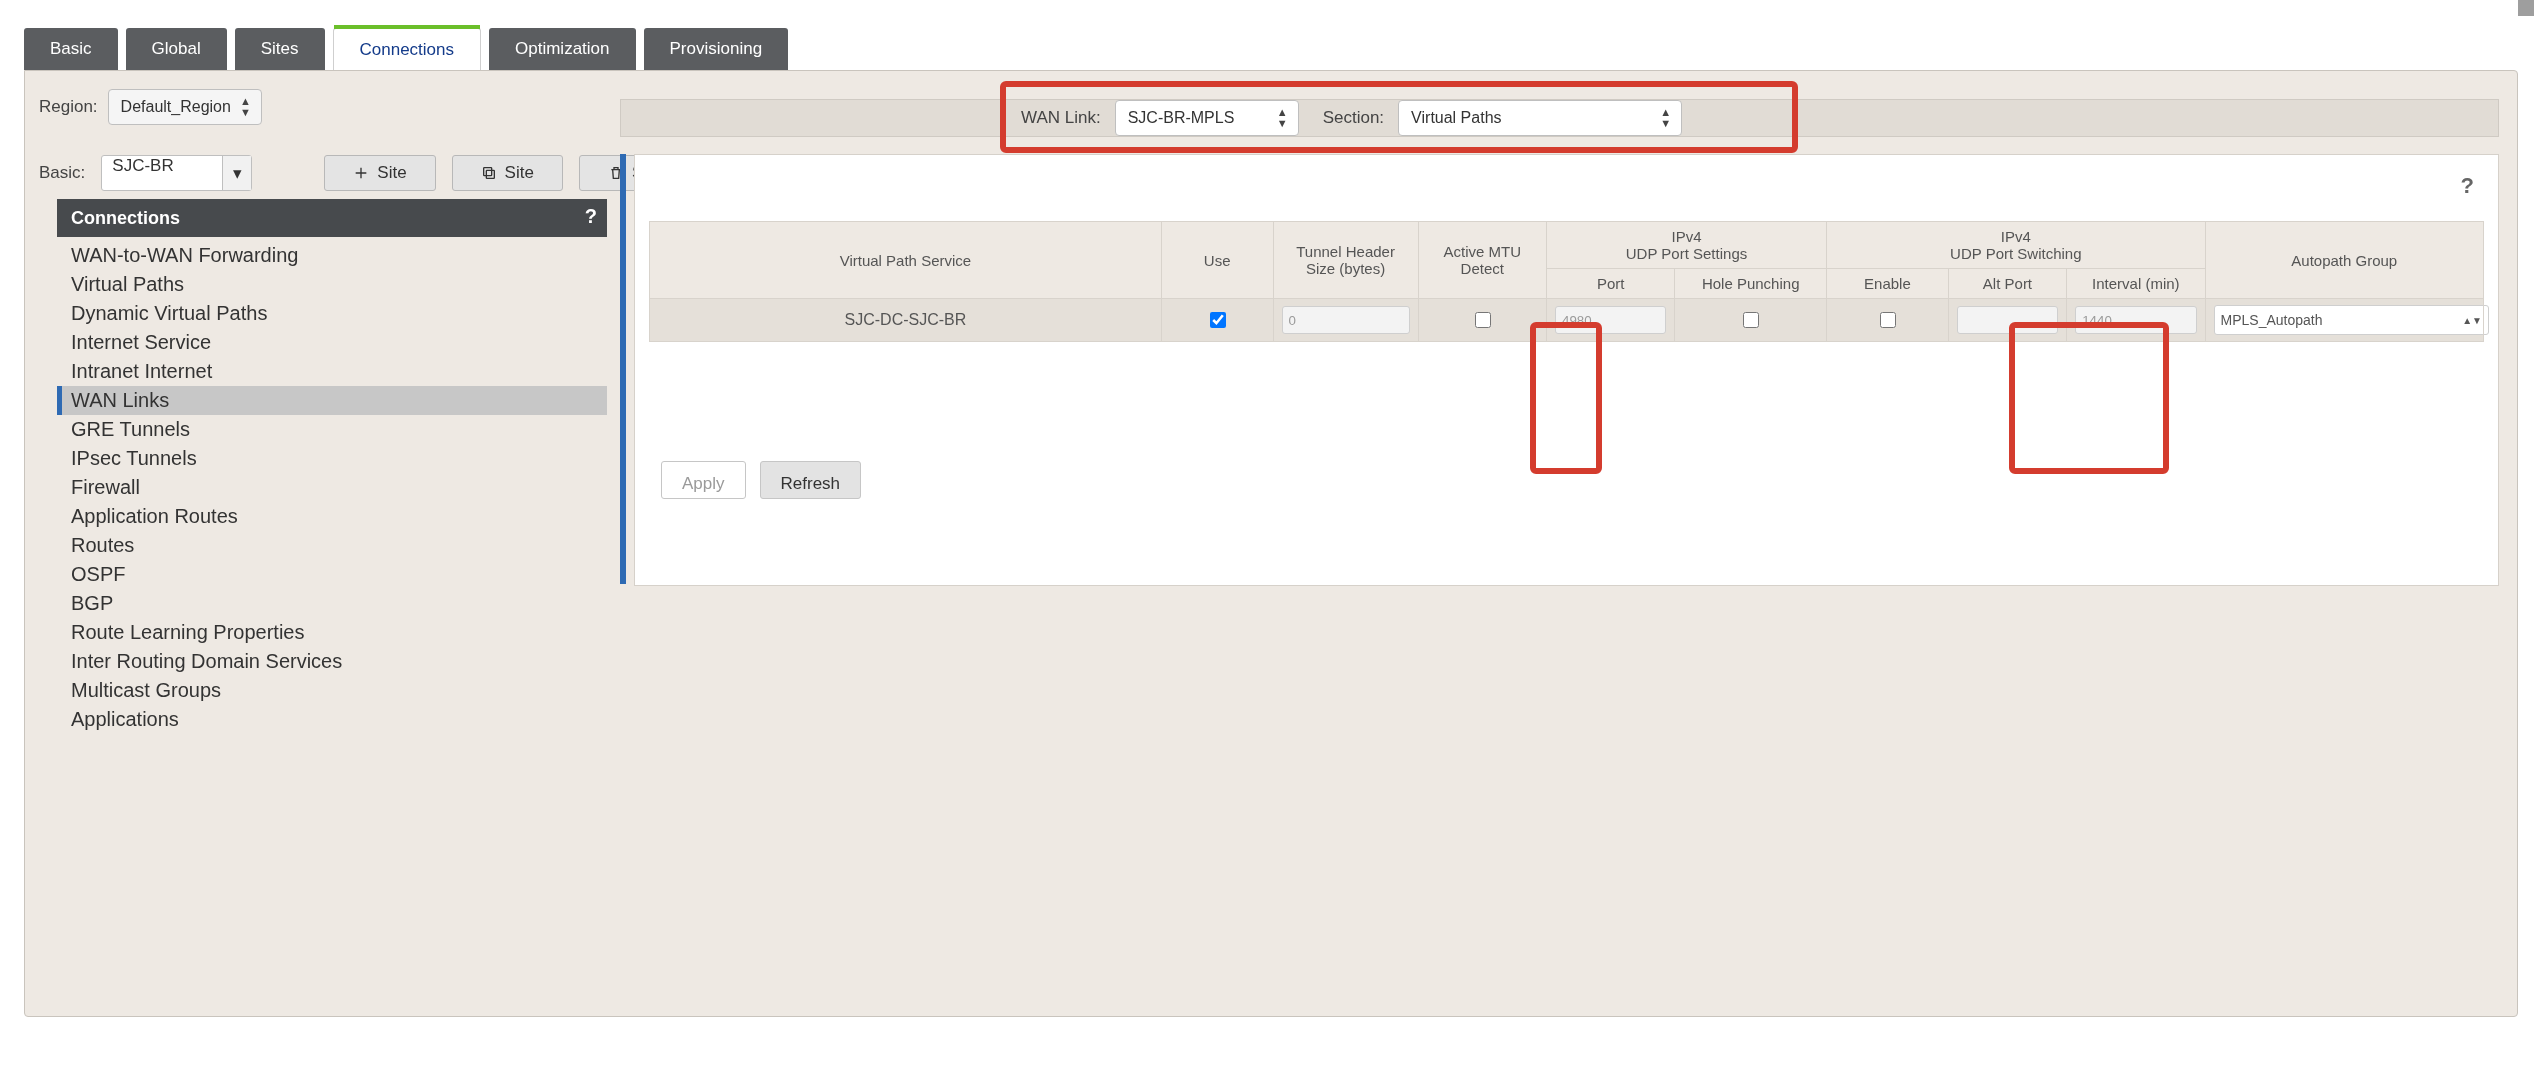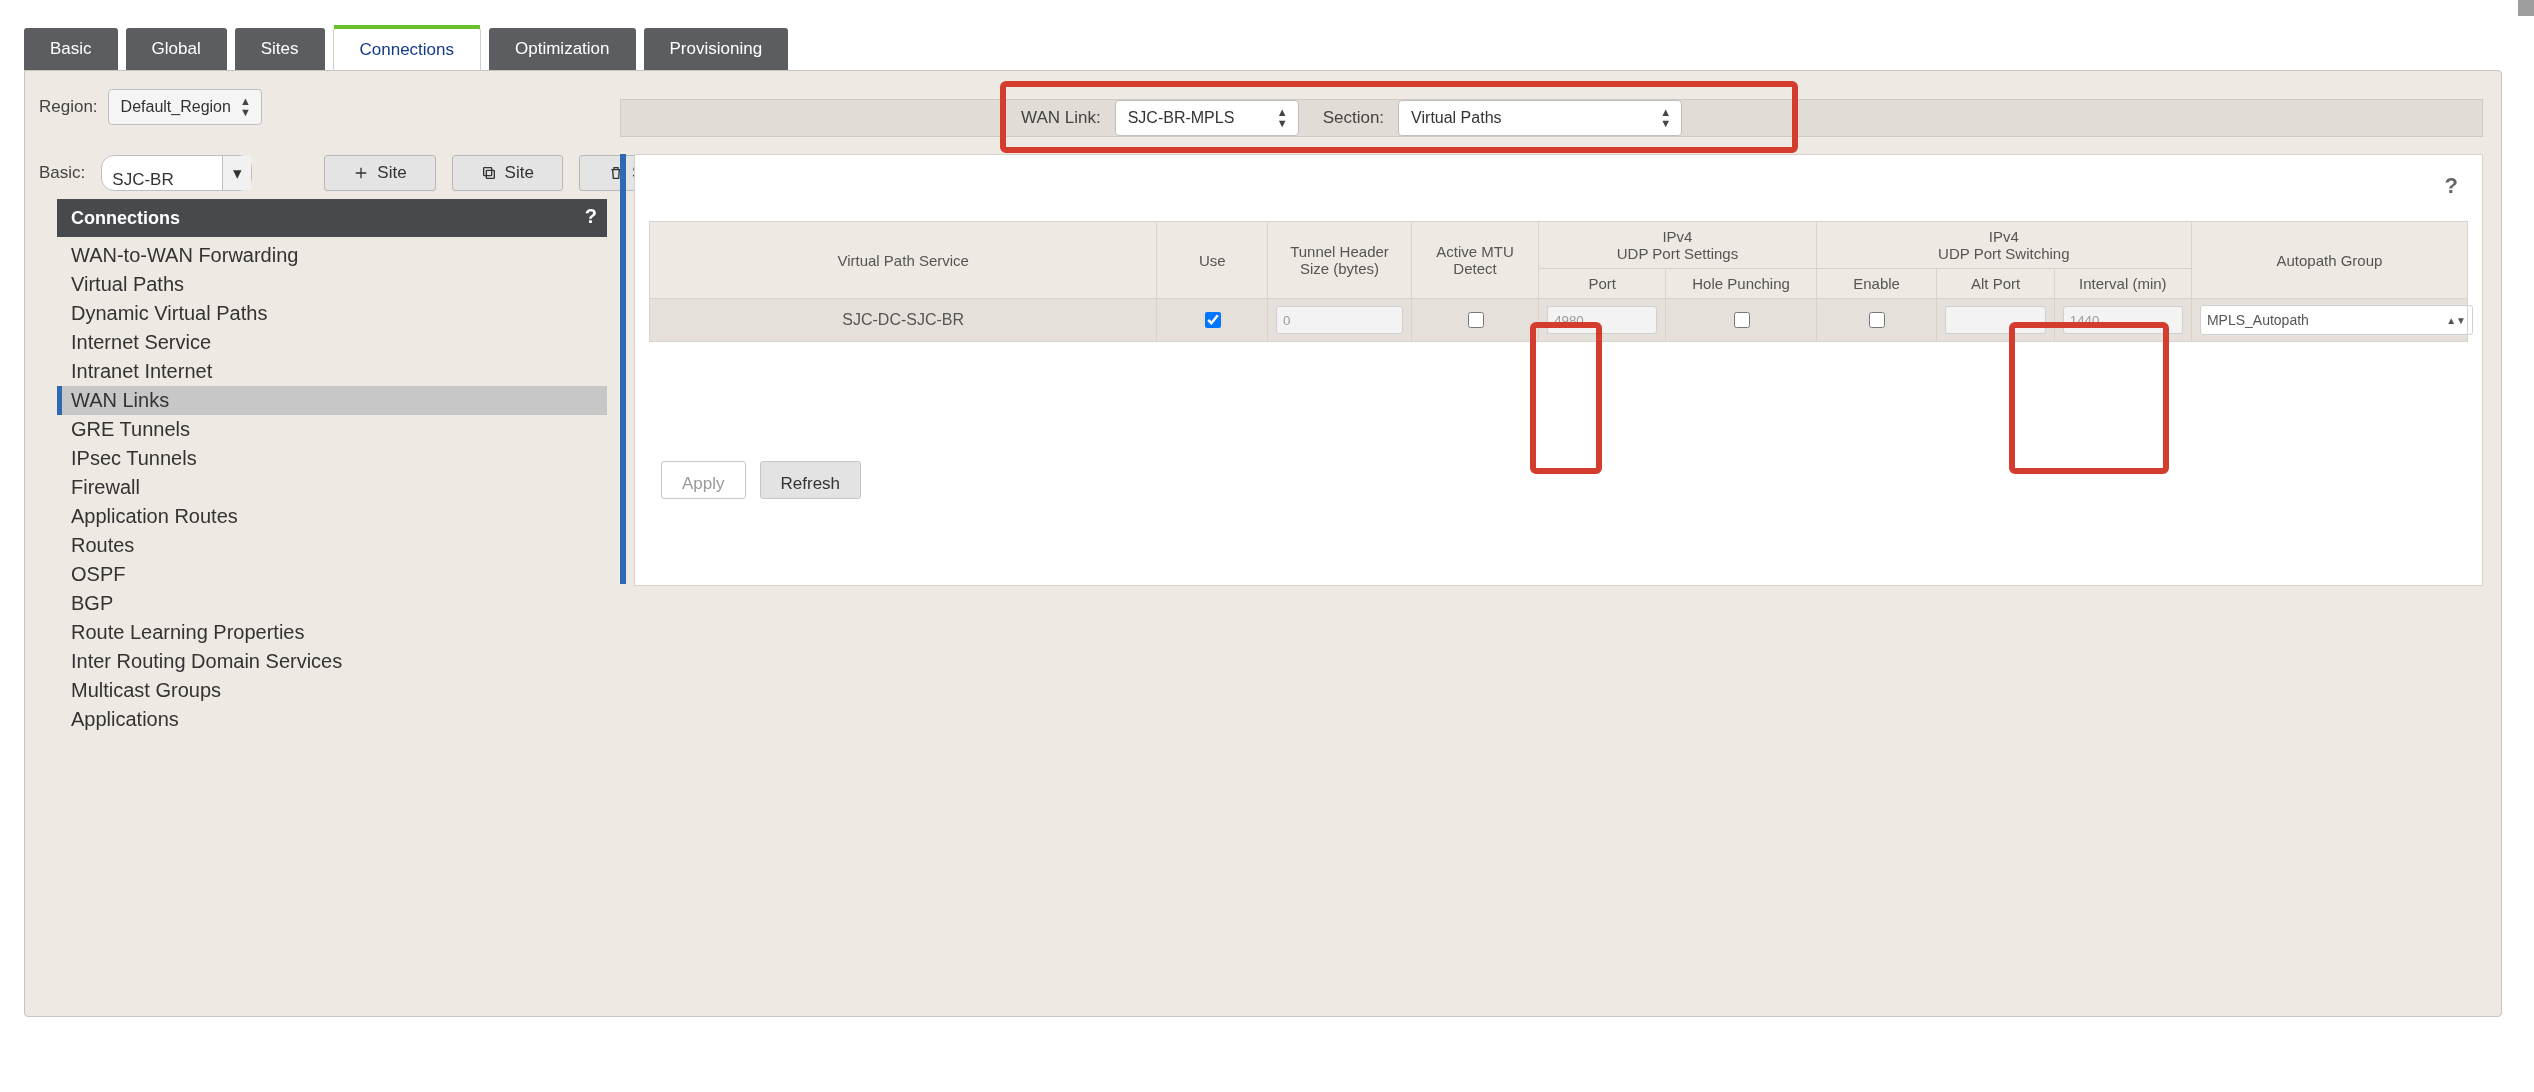--- a/index.html
+++ b/index.html
@@ -35,21 +35,21 @@
     font-size:17px;border-radius:3px 3px 0 0;cursor:pointer;height:42px;
   }
   .tab.active{
     background:var(--tab-active-bg);color:var(--link);position:relative;border:1px solid #cfcfcf;
     border-bottom:none;font-weight:400;
   }
   .tab.active::before{content:"";position:absolute;top:-4px;left:0;right:0;height:4px;background:var(--tab-active-top);}
 
   
   .main-panel{
-    position:absolute;top:70px;left:24px;right:32px;height:945px;
+    position:absolute;top:70px;left:24px;right:16px;height:945px;
     background:var(--bg);border:1px solid var(--panel-border);border-radius:0 4px 4px 4px;
   }
 
   
   .region-row{
     position:absolute;top:18px;left:14px;display:flex;align-items:center;gap:10px;font-size:17px;
   }
   .select{
     height:34px;border:1px solid var(--input-border);background:#f5f5f5;border-radius:4px;
     padding:0 30px 0 12px;font-size:16px;position:relative;display:inline-flex;align-items:center;
@@ -68,21 +68,21 @@
     display:flex;align-items:center;gap:14px;padding-left:400px;font-size:17px;
   }
   .label{color:#444;}
   .wan-bar .select{background:#fff;}
 
   
   .site-row{
     position:absolute;top:84px;left:14px;display:flex;align-items:center;gap:16px;font-size:17px;
   }
   .combo{
-    display:flex;align-items:flex-end;border:1px solid var(--input-border);height:34px;border-radius:13px;background:#fff;
+    display:flex;align-items:flex-start;border:1px solid var(--input-border);height:34px;border-radius:3px;background:#fff;
   }
   .combo .txt{padding:0 10px;min-width:100px;}
   .combo .drop{width:28px;height:100%;border-left:1px solid var(--input-border);display:flex;align-items:center;justify-content:center;background:#f1f1f1;cursor:pointer;}
   .icon-btn{
     height:36px;border:1px solid var(--btn-border);background:var(--btn-bg);border-radius:3px;
     display:inline-flex;align-items:center;gap:8px;padding:0 28px;cursor:pointer;font-size:17px;color:#333;
   }
   .icon-btn svg{width:16px;height:16px;stroke:#333;fill:none;stroke-width:2;}
 
   

